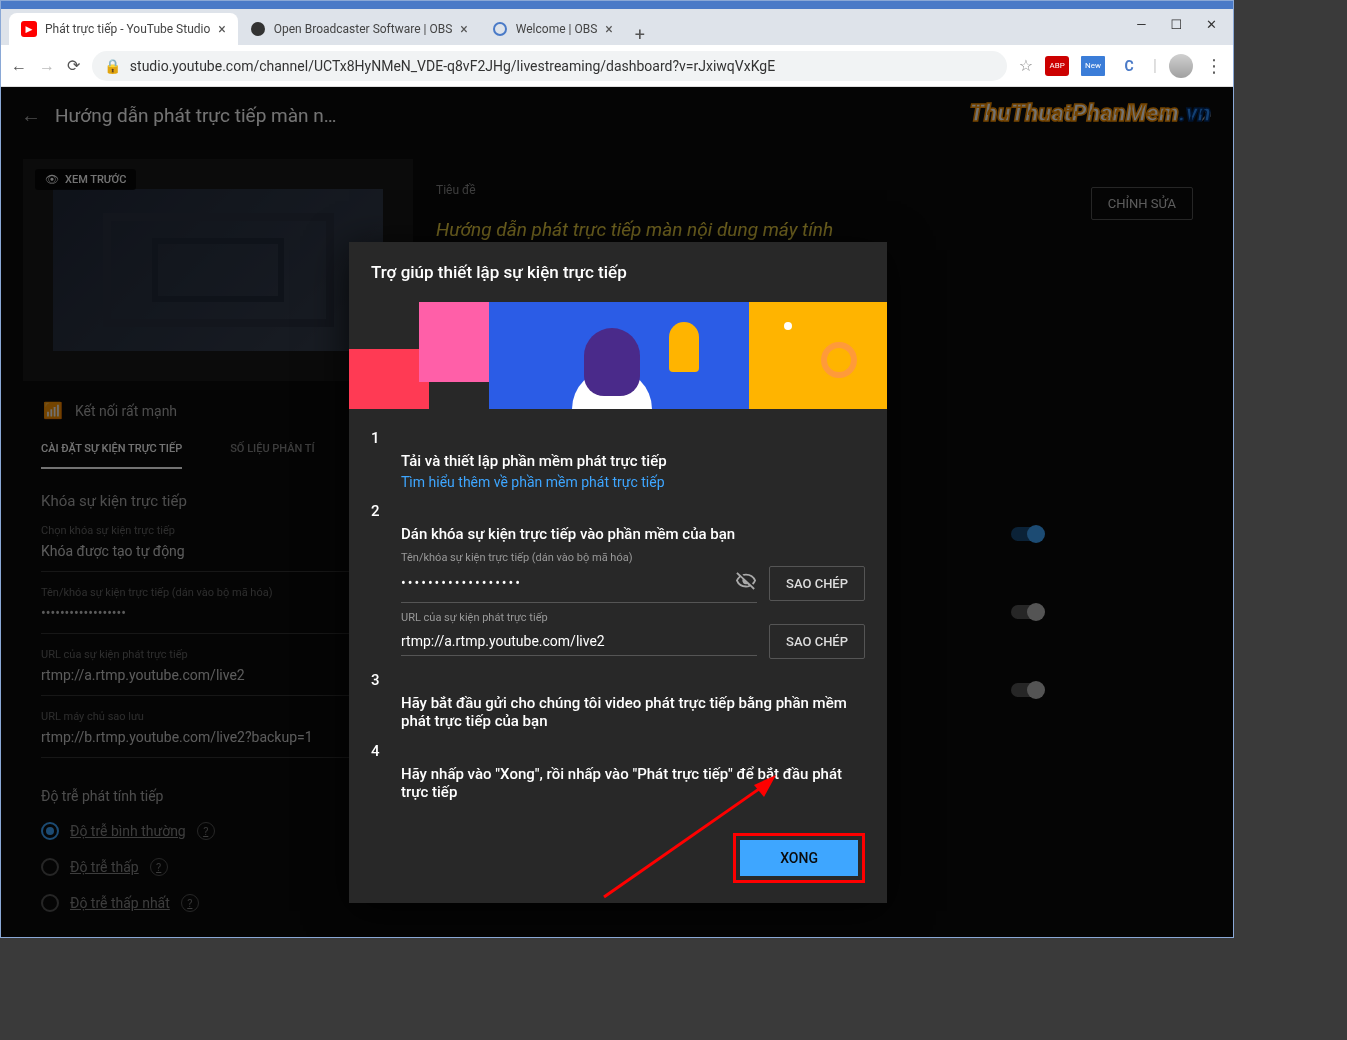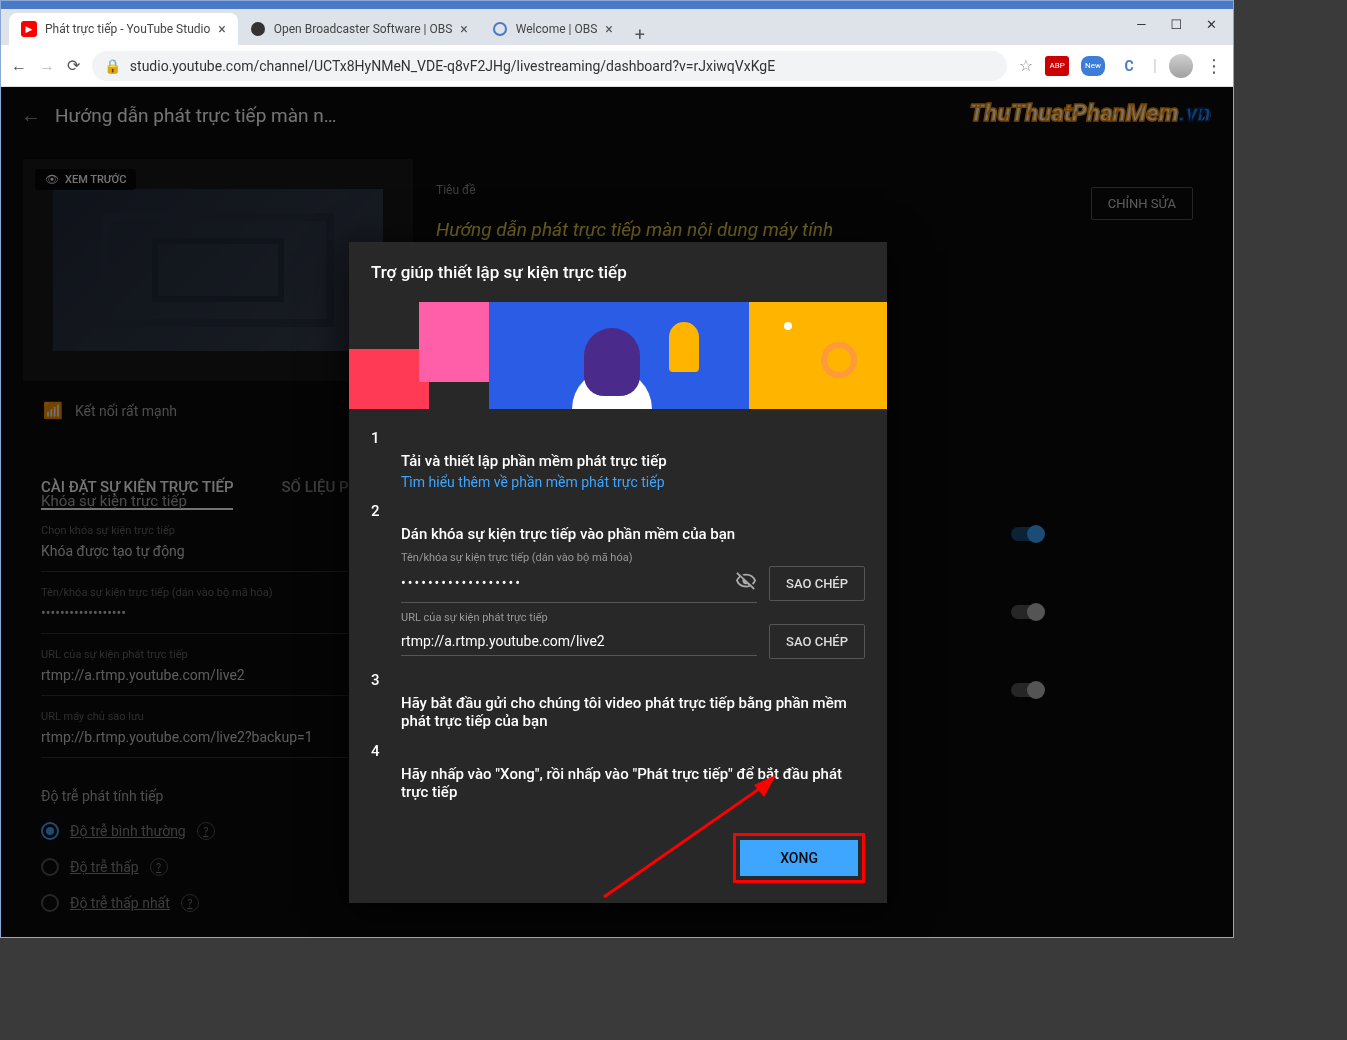--- a/index.html
+++ b/index.html
@@ -22,21 +22,21 @@
 
 .addrbar { height:42px; background:#fff; display:flex; align-items:center; padding:0 10px; gap:12px; border-bottom:1px solid #e0e0e0; }
 .navbtn { color:#555; cursor:pointer; font-size:16px; }
 .navbtn.disabled { color:#bbb; }
 .url { flex:1; display:flex; align-items:center; gap:8px; padding:0 12px; height:30px; border-radius:15px; background:#f1f3f4; font-size:14px; color:#555; }
 .url .lock { color:#5f6368; }
 .url .addr { color:#333; }
 .extbar { display:flex; align-items:center; gap:12px; }
 .ext { width:24px; height:20px; display:flex; align-items:center; justify-content:center; }
 .ext.abp { background:#c00; color:#fff; font-size:8px; border-radius:3px; }
-.ext.new { background:#3b7dd8; color:#fff; font-size:8px; padding:1px 3px; border-radius:8px; }
+.ext.new { background:#3b7dd8; color:#fff; font-size:8px; padding:1px 3px; border-radius:1px; }
 .ext.c { color:#4a7ac7; font-weight:bold; font-size:14px; }
 .avatar { width:24px; height:24px; border-radius:50%; background:linear-gradient(#d0d0d0,#a0a0a0); }
 .menu3dot { color:#555; font-size:18px; }
 
 .content { flex:1; background:#0d0d0d; position:relative; overflow:hidden; }
 
 .dimmer { position:absolute; inset:0; background:rgba(0,0,0,.55); z-index:5; }
 
 
 .yt-header { position:absolute; top:0; left:0; right:0; height:56px; display:flex; align-items:center; padding:0 20px; gap:14px; color:#aaa; z-index:2; }
@@ -55,21 +55,21 @@
 
 .conn { position:absolute; left:22px; top:304px; width:390px; color:#aaa; display:flex; align-items:center; gap:12px; font-size:14px; z-index:2; padding:10px 20px; }
 .wifi-ico { font-size:16px; }
 
 .titleblock { position:absolute; left:435px; top:96px; z-index:2; color:#aaa; }
 .titleblock .lbl { font-size:12px; color:#888; }
 .titleblock .val { font-size:19px; color:#fde047; margin-top:21px;font-style:italic; }
 .titleblock .lbl2 { font-size:12px; color:#888; margin-top:12px; }
 .edit-btn { position:absolute; right:40px; top:100px; z-index:2; border:1px solid #555; color:#ccc; padding:8px 16px; font-size:13px; background:transparent; border-radius:2px; }
 
-.tabs { position:absolute; left:40px; top:355px; display:flex; gap:48px; z-index:2; color:#888; font-size:15px; font-weight:500;margin-top:36px; }
+.tabs { position:absolute; left:40px; top:355px; display:flex; gap:48px; z-index:2; color:#888; font-size:11px; font-weight:500; }
 .tabs .t { padding-bottom:12px; }
 .tabs .t.active { color:#fff; border-bottom:2px solid #fff; }
 
 .leftcol { position:absolute; left:40px; top:405px; width:400px; z-index:2; color:#888; font-size:14px; }
 .leftcol .sec-title { color:#aaa; margin-bottom:12px; font-size:15px; }
 .leftcol .fieldlbl { font-size:11px; color:#666; margin-top:14px; }
 .leftcol .fieldval { color:#ccc; font-size:14px; border-bottom:1px solid #333; padding:4px 0 12px; margin-top:2px; }
 .leftcol .latency-title { margin-top:30px; color:#aaa; }
 .radio-row { display:flex; align-items:center; gap:11px; margin-top:18px;text-decoration:underline; }
 .radio { width:18px; height:18px; border:2px solid #555; border-radius:50%; display:flex; align-items:center; justify-content:center; }

